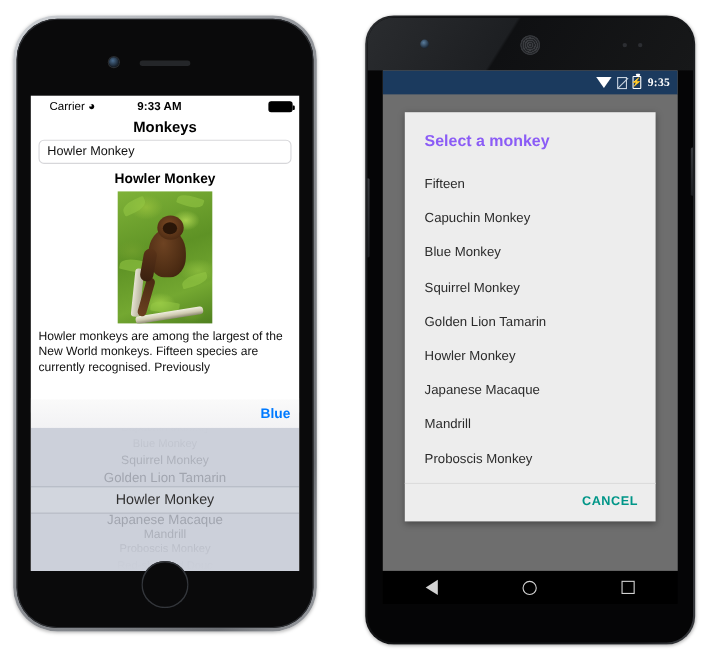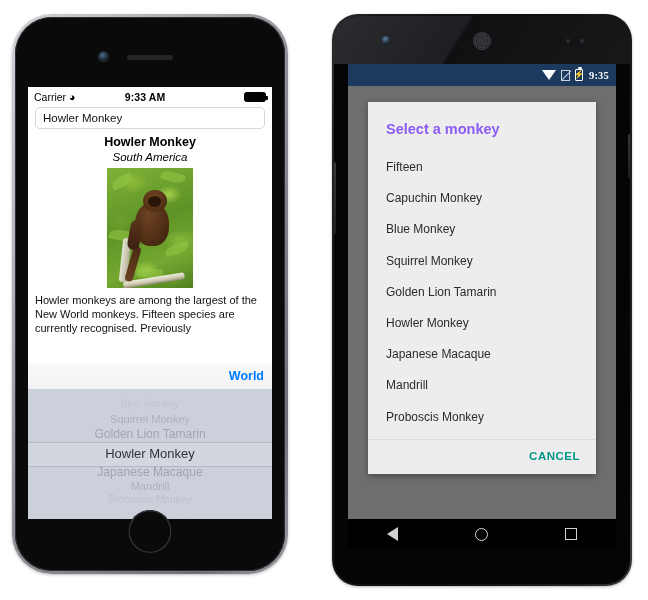--- a/index.html
+++ b/index.html
@@ -49,21 +49,21 @@
     position: absolute; left: 50%; transform: translateX(-50%);
     top: 70px; width: 244px; height: 432px;
     background: #ffffff; overflow: hidden;
   }
   
   .ios-status {
     height: 20px; display: flex; align-items: center;
     padding: 0 6px; font-size: 10.5px; color: #000;
     position: relative;
   }
-  .ios-carrier { display:flex; align-items:center; gap:3px; }
+  .ios-carrier { display:flex; align-items:center; gap:3px;margin-left:11px; }
   .wifi-glyph { font-size: 11px; line-height: 1; }
   .ios-time {
     position:absolute; left:0; right:10px; text-align:center;
     font-size: 10.5px; font-weight: 700; letter-spacing:.1px;
   }
   .ios-battery {
     margin-left:auto; width: 22px; height: 10px; position: relative;
     border: 1px solid #000; border-radius: 2.5px; background:#000;
   }
   .ios-battery:after{
@@ -285,28 +285,28 @@
 
         <div class="ios-status">
           <div class="ios-carrier">
             <span>Carrier</span>
             <span class="wifi-glyph">◕</span>
           </div>
           <div class="ios-time">9:33 AM</div>
           <div class="ios-battery"></div>
         </div>
 
+        <div class="ios-title">Monkeys</div>
 
         <div class="ios-field-wrap">
           <input class="ios-field" type="text" value="Howler Monkey" style="">
         </div>
 
         <div class="ios-detail">
           <div class="detail-name">Howler Monkey</div>
-          <div class="detail-region">South America</div>
 
           <div class="monkey-photo">
             <div class="leaf" style="left:4px;top:8px;width:22px;height:11px;transform:rotate(-24deg);"></div>
             <div class="leaf" style="left:54px;top:4px;width:24px;height:10px;transform:rotate(18deg);"></div>
             <div class="leaf" style="left:2px;top:62px;width:26px;height:11px;transform:rotate(12deg);"></div>
             <div class="leaf" style="left:58px;top:76px;width:24px;height:10px;transform:rotate(-16deg);"></div>
             <div class="leaf" style="left:30px;top:100px;width:26px;height:10px;transform:rotate(8deg);"></div>
             <div class="m-branch2"></div>
             <div class="m-branch"></div>
             <div class="m-tail"></div>
@@ -315,21 +315,21 @@
             <div class="m-head"></div>
             <div class="m-face"></div>
           </div>
         </div>
 
         <div class="ios-desc">Howler monkeys are among the largest of the New World monkeys. Fifteen species are currently recognised. Previously</div>
 
         <div class="ios-fade"></div>
 
         <div class="ios-toolbar">
-          <span class="ios-done">World</span>
+          <span class="ios-done">Blue</span>
         </div>
 
         <div class="ios-picker">
           <div class="picker-rows" id="picker-rows">
               <div class="p-row" style="top: -5.5px; font-size: 10.14px; opacity: 0.18;">Capuchin Monkey</div>
               <div class="p-row" style="top: 9px; font-size: 10.14px; opacity: 0.38;">Blue Monkey</div>
               <div class="p-row" style="top: 23.5px; font-size: 11.05px; opacity: 0.62;">Squirrel Monkey</div>
               <div class="p-row" style="top: 38px; font-size: 12.09px; opacity: 0.85;">Golden Lion Tamarin</div>
               <div class="p-row sel" style="top: 57px; font-size: 13px; opacity: 1;">Howler Monkey</div>
               <div class="p-row" style="top: 76px; font-size: 12.09px; opacity: 0.85;">Japanese Macaque</div>

